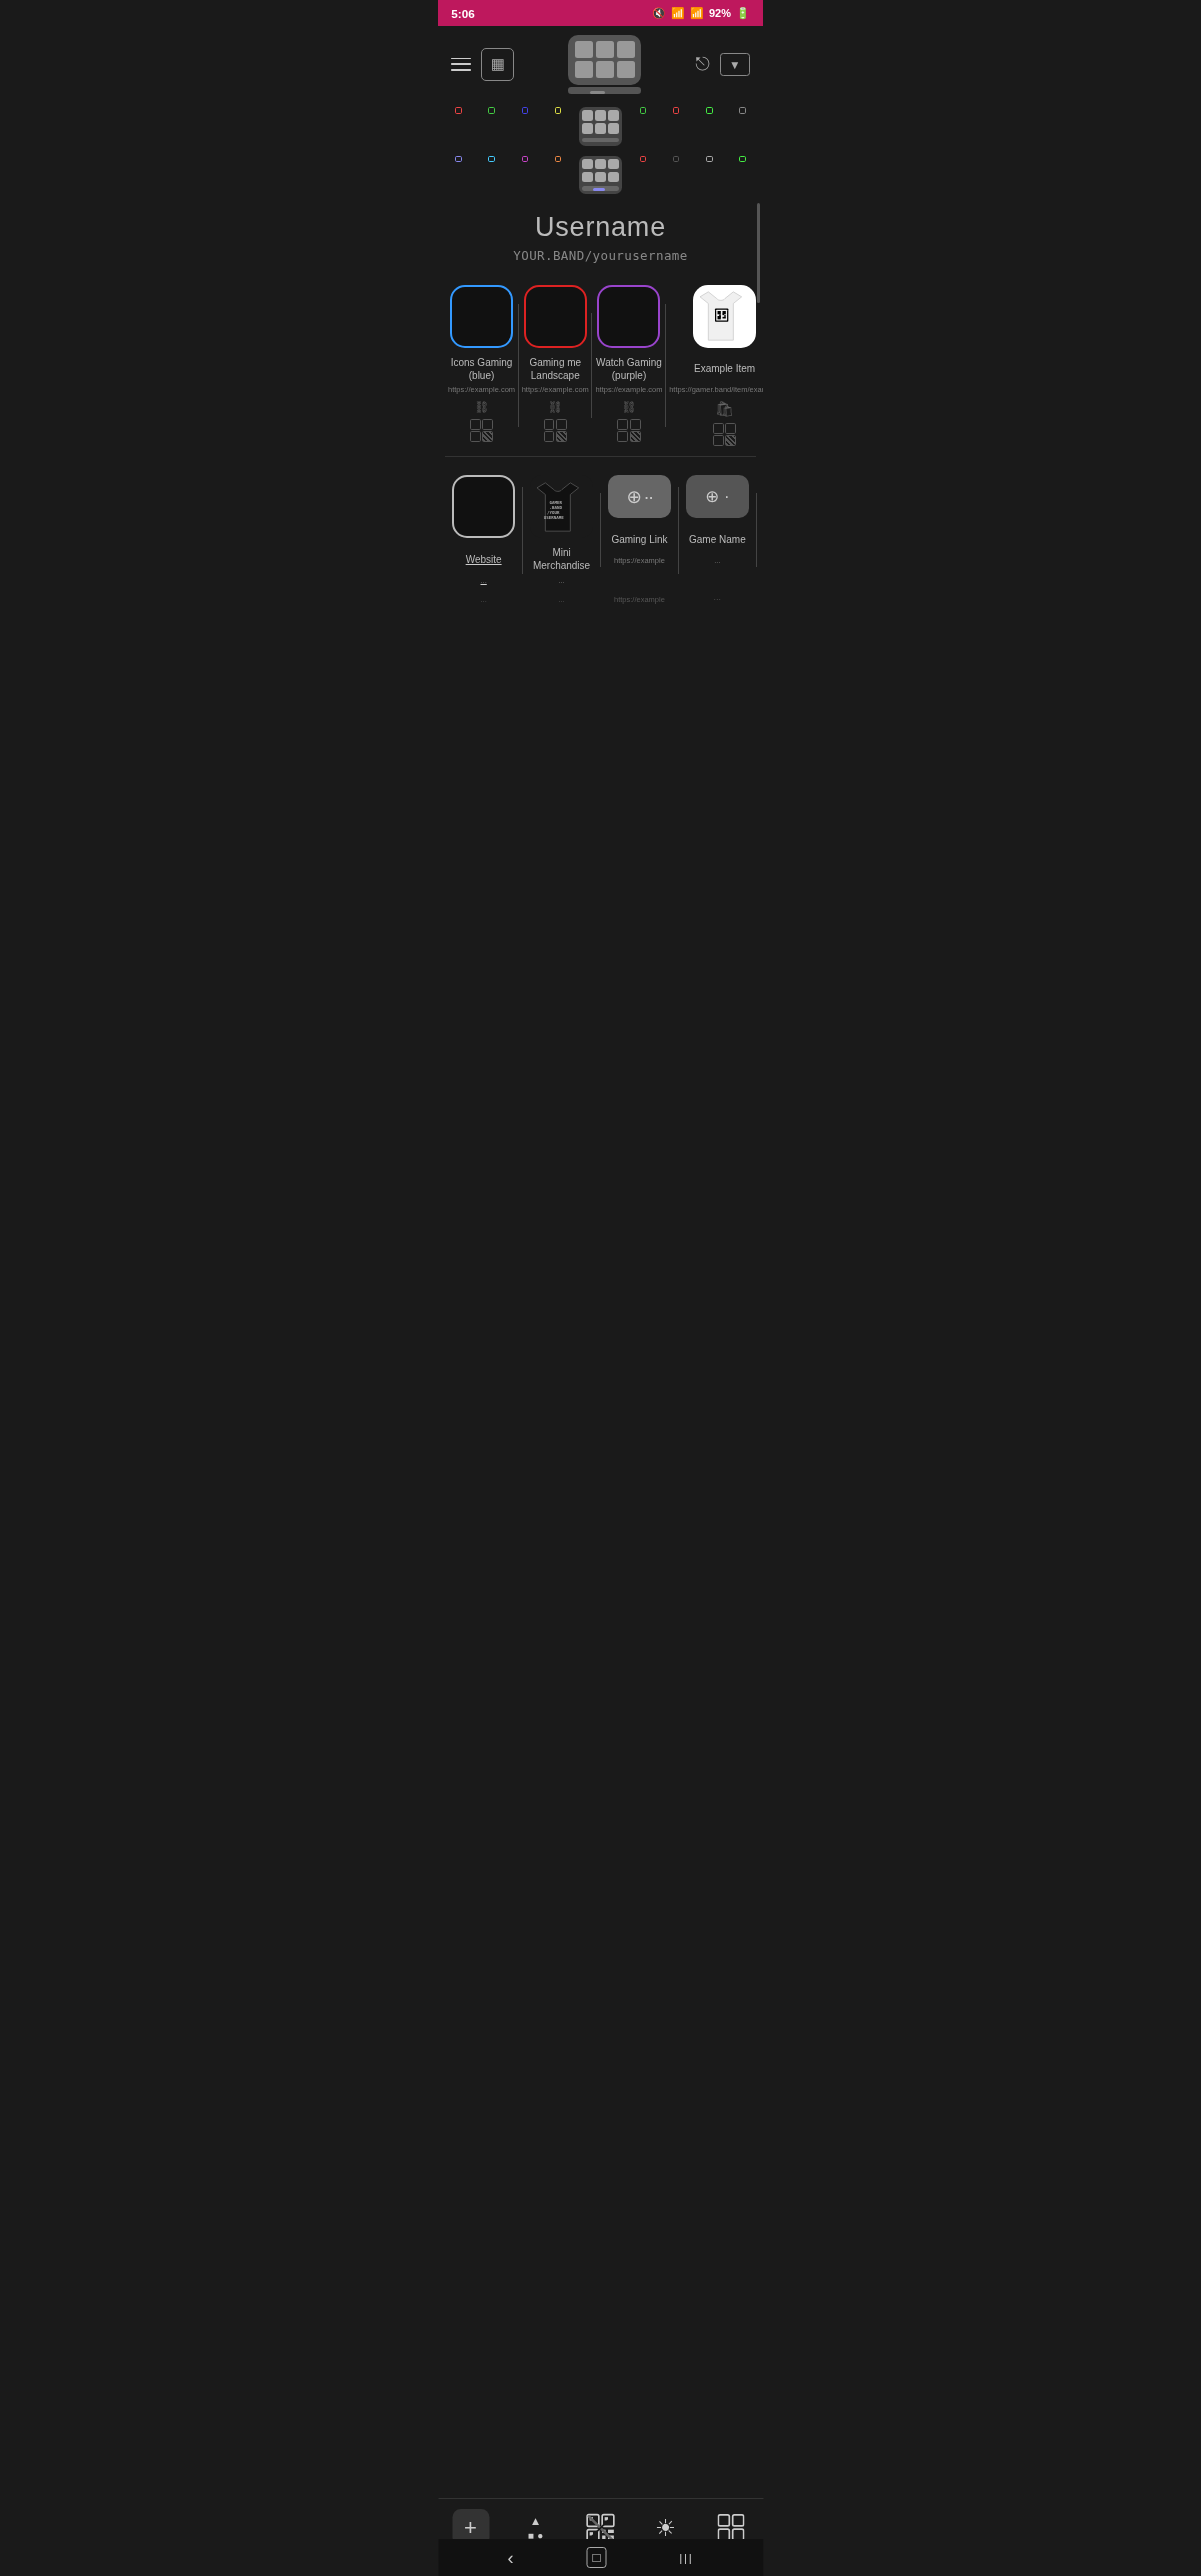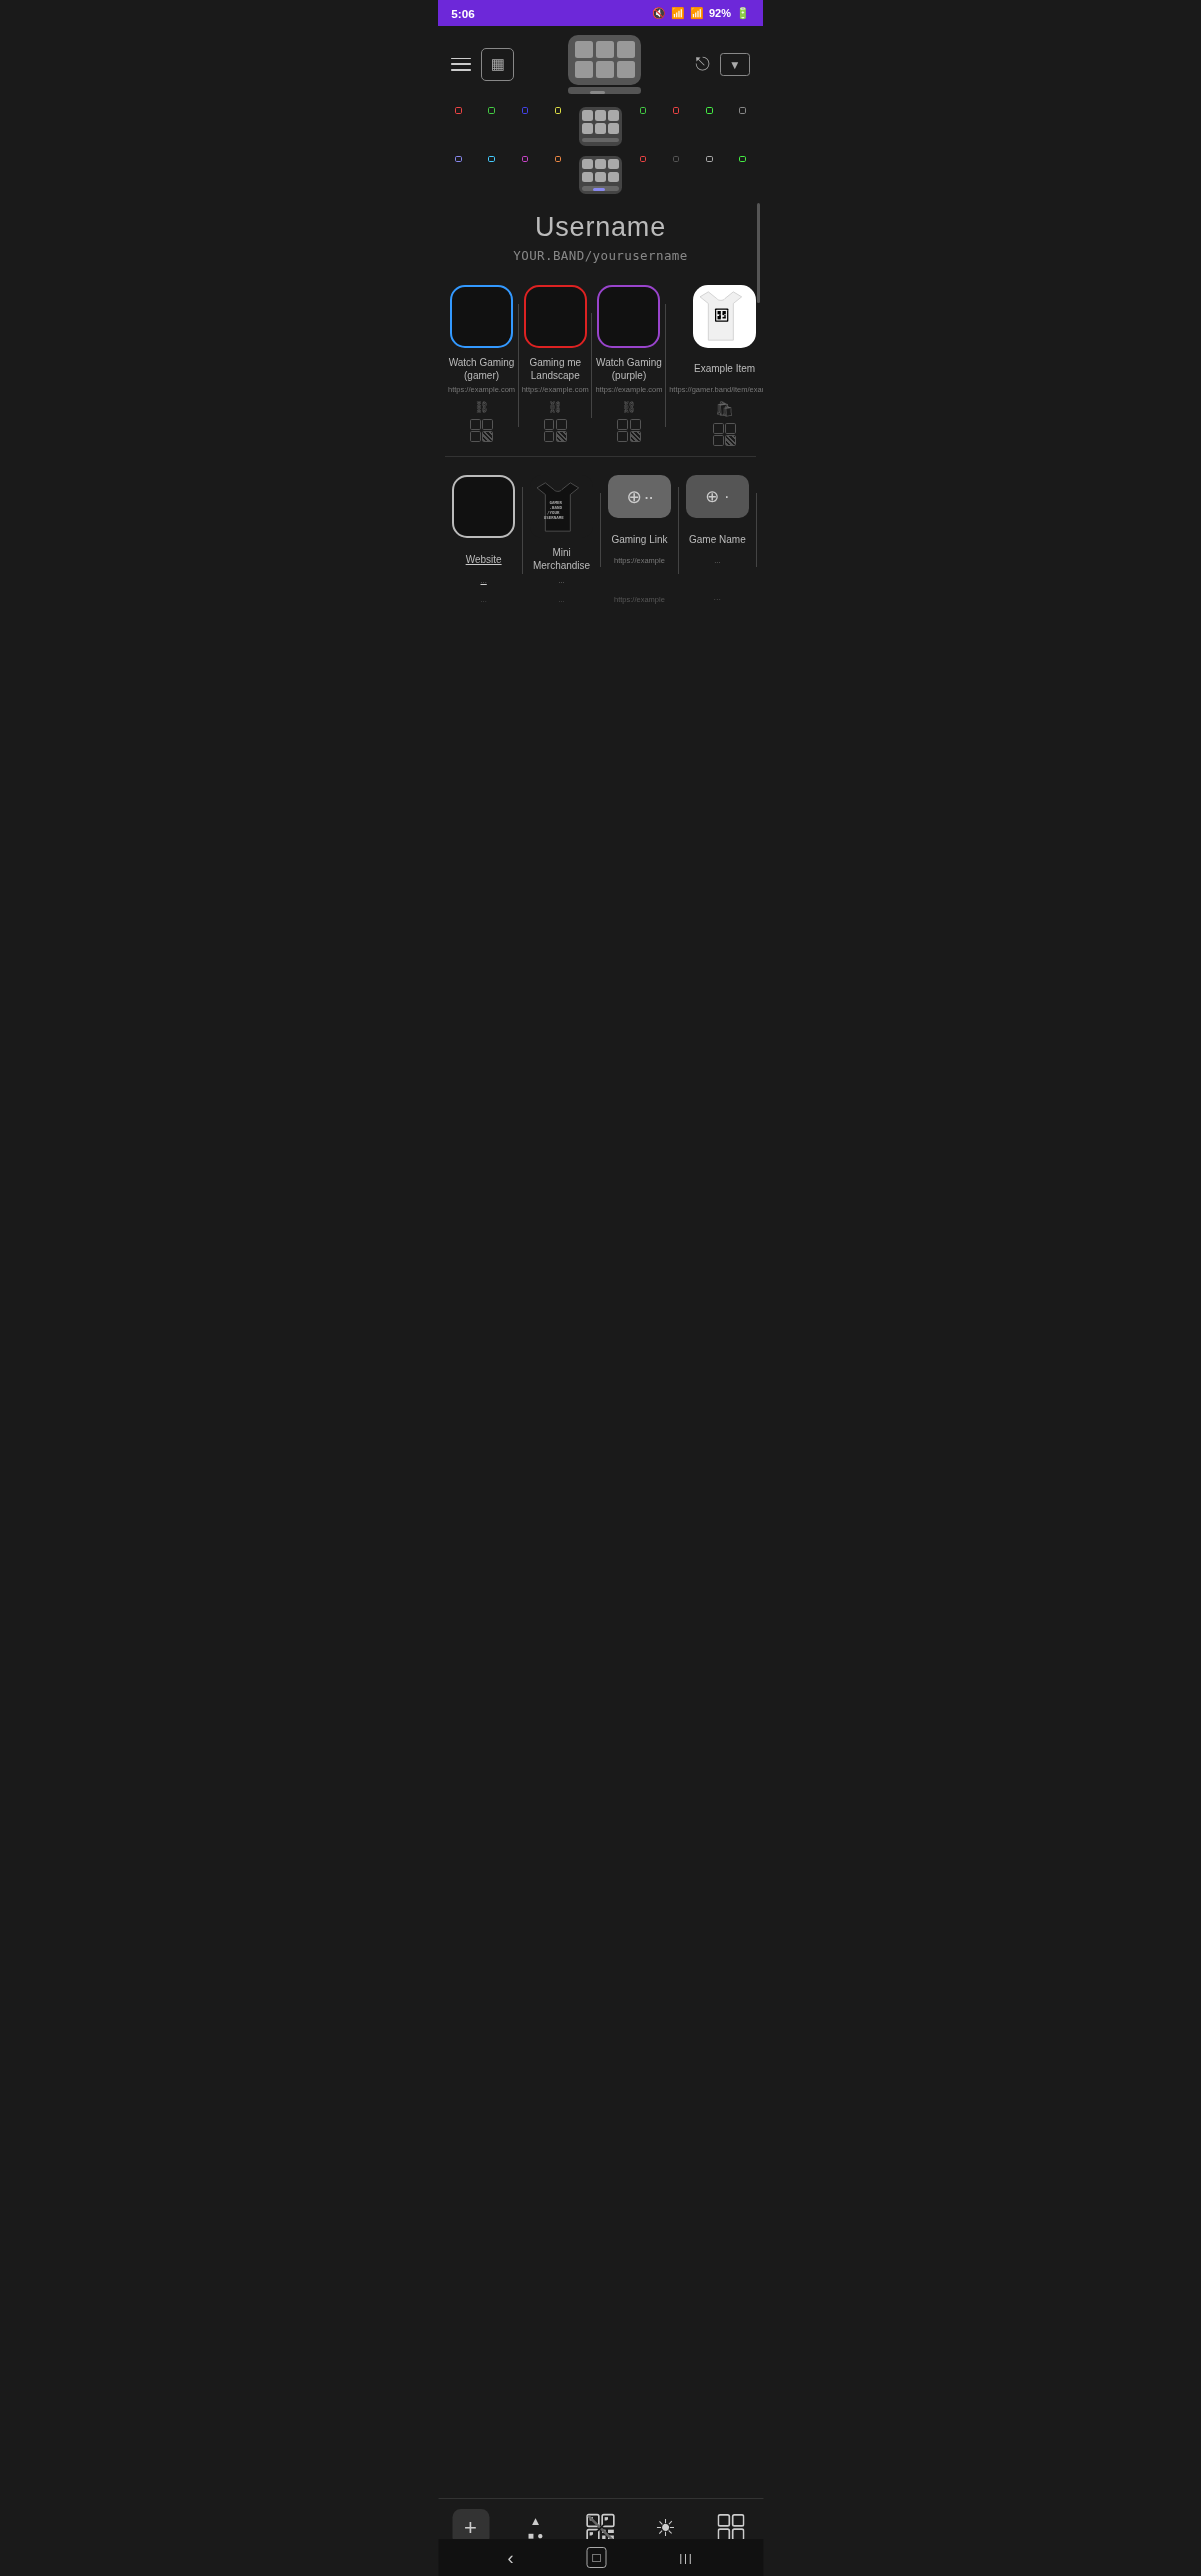--- a/index.html
+++ b/index.html
@@ -11,21 +11,21 @@
       font-family: -apple-system, BlinkMacSystemFont, 'Segoe UI', sans-serif;
       width: 325px;
       margin: 0 auto;
       min-height: 100vh;
       position: relative;
       overflow-x: hidden;
     }
 
     
     .status-bar {
-      background: #6d28d9;
+      background: #be185d;
       display: flex;
       justify-content: space-between;
       align-items: center;
       padding: 6.7px 13.3px;
       font-size: 11.7px;
       font-weight: 600;
       color: #fff;
     }
     .status-right {
       display: flex;
@@ -498,21 +498,21 @@
   <div class="username-text">Username</div>
   <div class="username-url">YOUR.BAND/yourusername</div>
 </div>
 
 <div class="content-area">
 
 <div class="items-grid">
 
   <div class="item-card" style="position:relative;">
     <div class="item-icon blue"></div>
-    <div class="item-label">Watch Gaming (gamer)</div>
+    <div class="item-label">Icons Gaming (blue)</div>
     <div class="item-url">https://example.com</div>
     <div class="item-link-icon">⛓</div>
     <div class="item-qr-mini">
       <div class="iqr-cell"></div>
           <div class="iqr-cell"></div>
       <div class="iqr-cell"></div>
           <div class="iqr-cell"></div>
     </div>
     <div class="vertical-sep"></div>
   </div>

